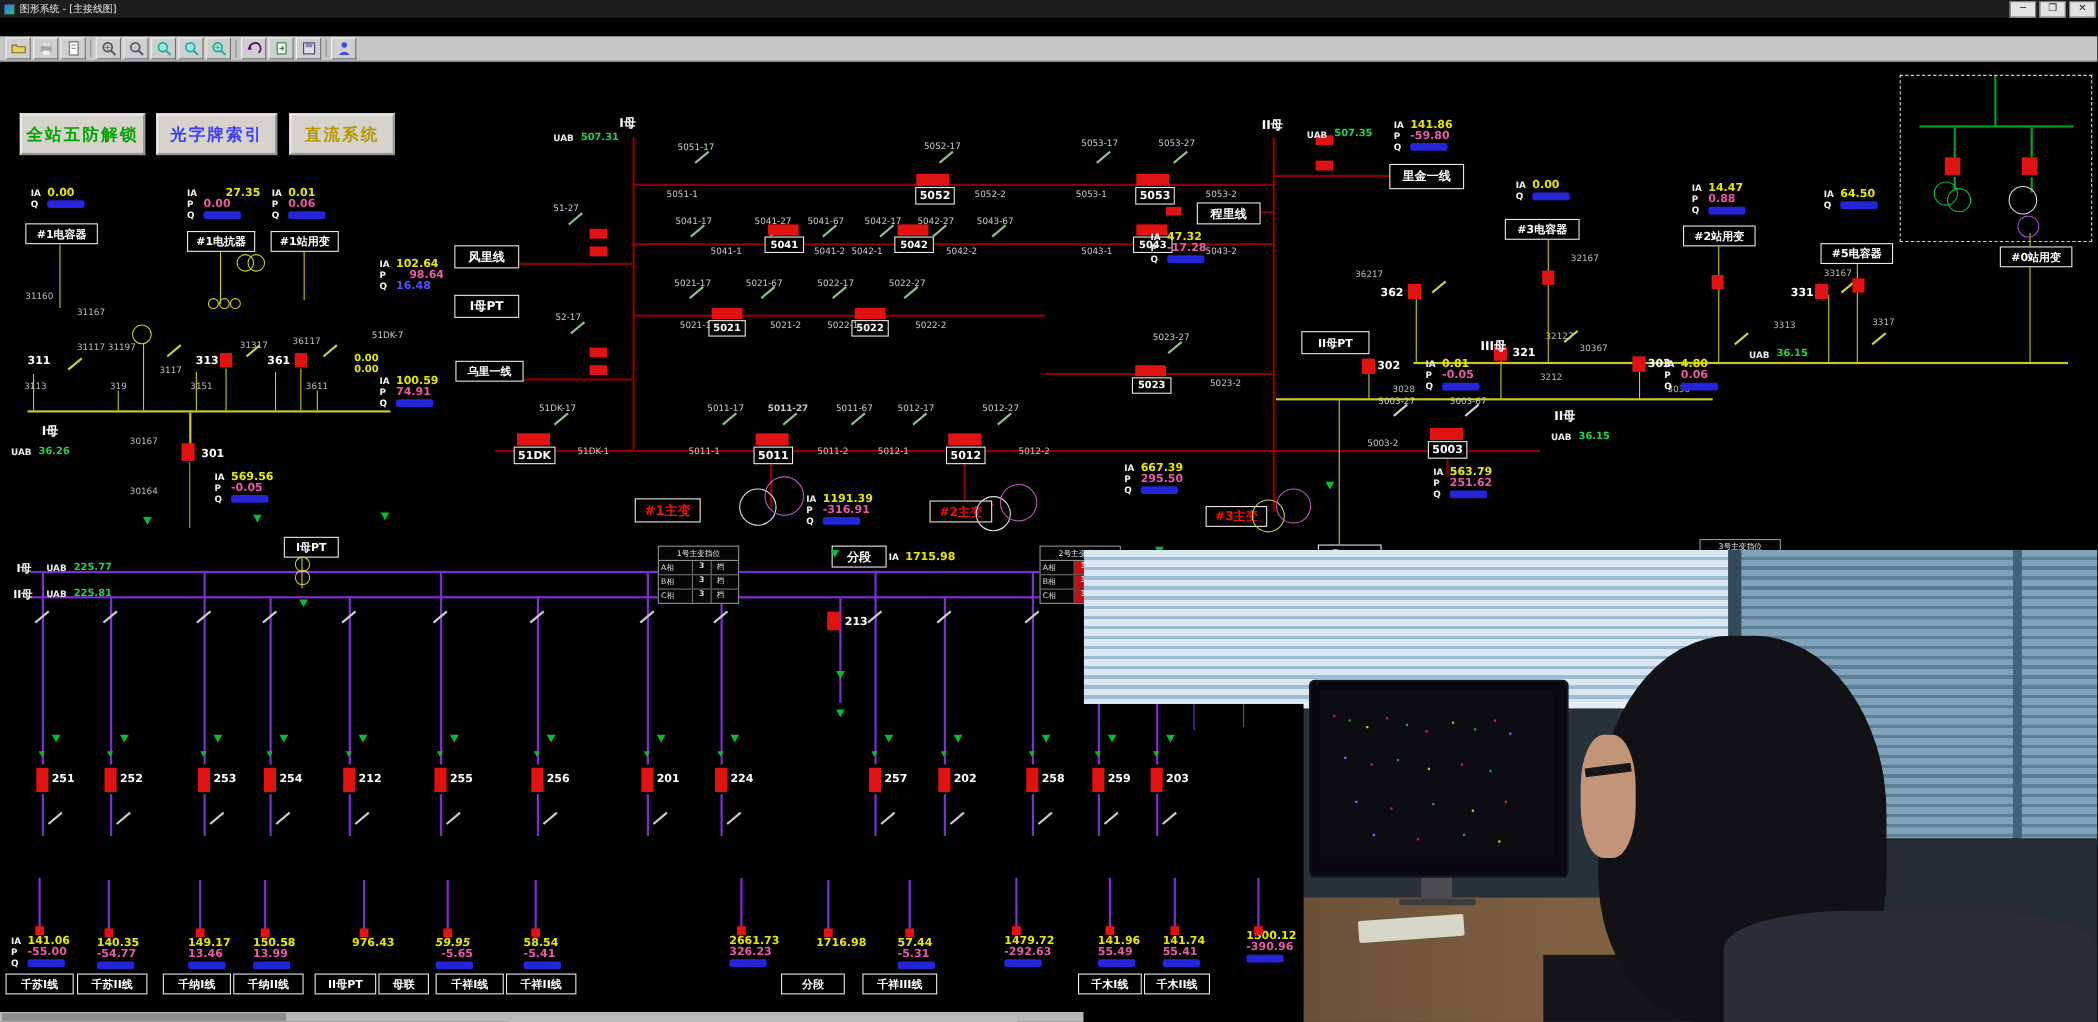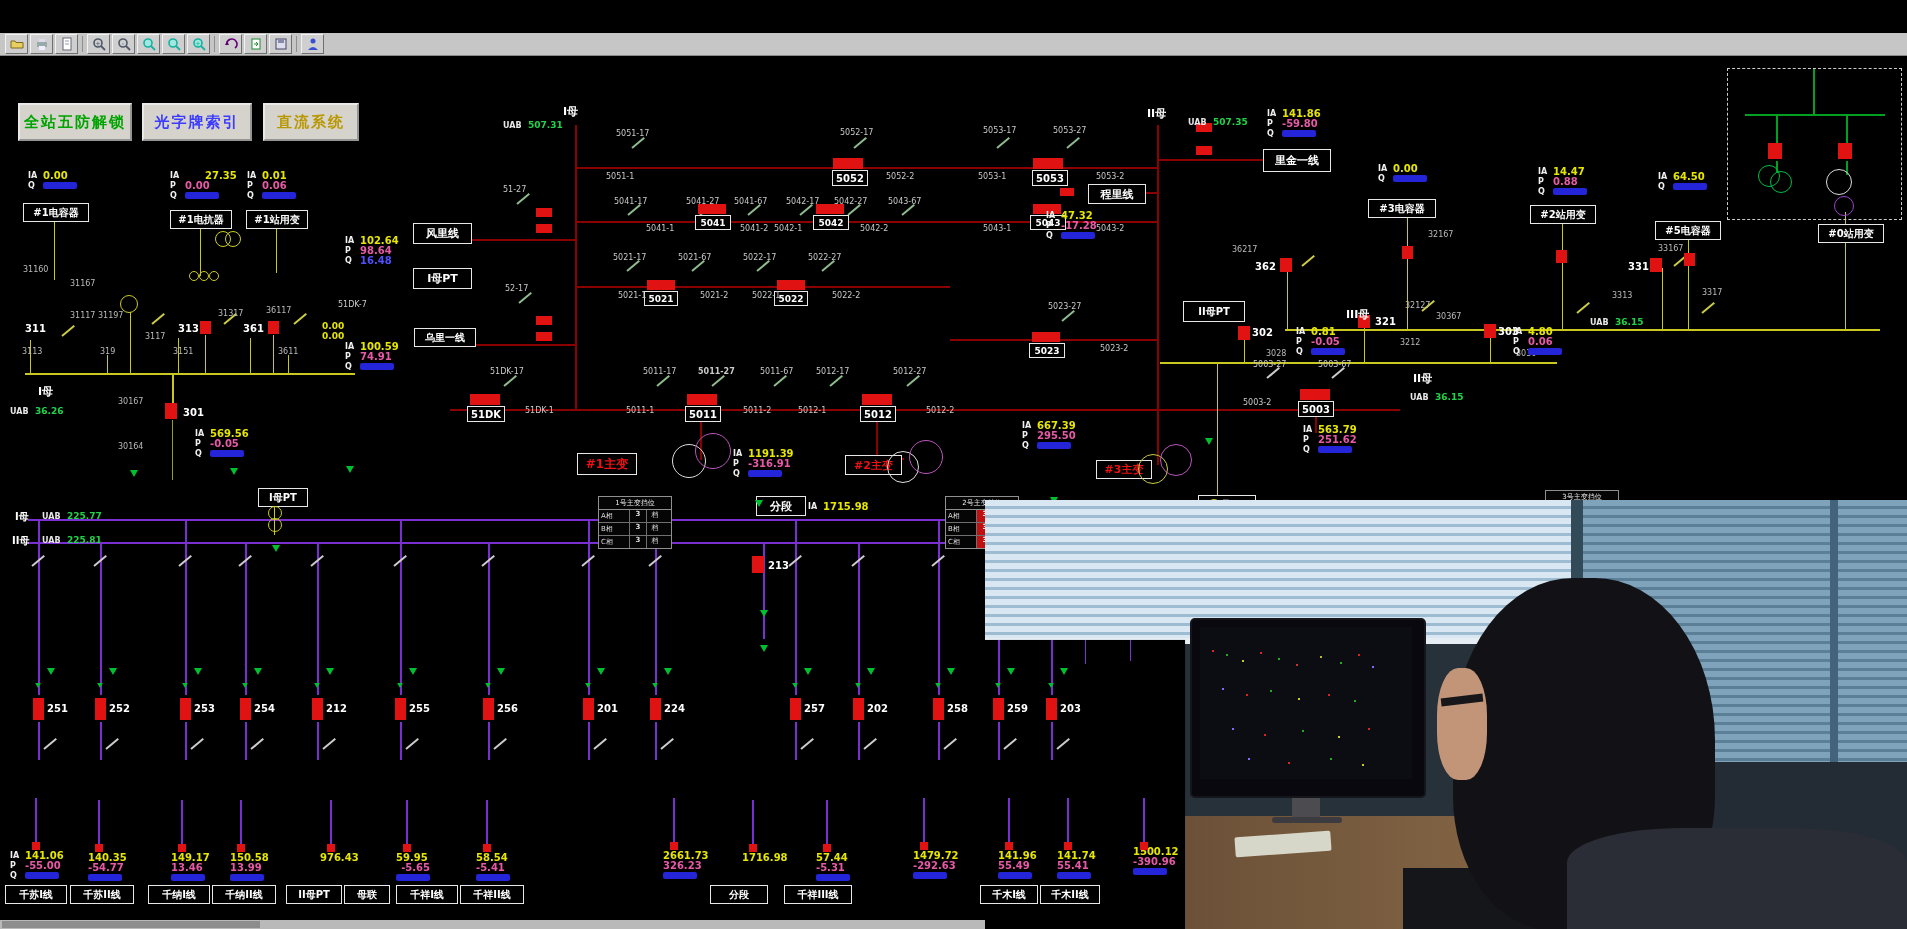--- a/index.html
+++ b/index.html
@@ -76,20 +76,29 @@
   .glasses{left:456px;top:196px;width:42px;height:8px;background:#17171a;transform:rotate(-7deg);}
   .shoulder{left:582px;top:328px;width:340px;height:101px;background:#2a2d35;border-radius:34% 34% 0 0;}
   #hscroll{position:absolute;left:0;top:920px;width:985px;height:9px;background:#b9b9b9;z-index:45;}
   #hthumb{position:absolute;left:2px;top:1px;width:258px;height:7px;background:#8d8d8d;}
 </style>
 </head>
 <body>
 
 <div id="page">
 
+  <div id="titlebar">
+    <div class="appicon"></div>
+    <div class="title">图形系统 - [主接线图]</div>
+    <div id="winbtns">
+      <div class="winbtn">─</div>
+      <div class="winbtn">❐</div>
+      <div class="winbtn">✕</div>
+    </div>
+  </div>
 
 
   <div id="toolbar">
       <div style="width: 4px;"></div>
       <div class="tbtn" style="position: relative;">
         <svg width="14" height="14">
           <path d="M1 11 L1 4 L5 4 L6 5.5 L13 5.5 L13 11 Z" fill="#e8d060" stroke="#806820"></path>
         </svg>
       </div>
       <div class="tbtn" style="position: relative;">
@@ -475,21 +484,21 @@
           <div class="qbar" style="position: relative;"></div>
         </div>
       </div>
       <div style="left: 345px; top: 180px;">
         <div class="mrow" style="position: relative;">
           <div class="mkey" style="position: relative;">IA</div>
           <div class="tx" style="position: relative; color: rgb(230, 230, 0); font-size: 10px; font-weight: bold;">102.64</div>
         </div>
         <div class="mrow" style="position: relative;">
           <div class="mkey" style="position: relative;">P</div>
-          <div class="tx" style="position: relative; color: rgb(232, 90, 168); font-size: 10px; font-weight: bold;">98.64</div>
+          <div class="tx" style="position: relative; color: rgb(232, 90, 168); font-size: 10px; font-weight: bold; margin-left: 12px;">98.64</div>
         </div>
         <div class="mrow" style="position: relative;">
           <div class="mkey" style="position: relative;">Q</div>
           <div class="tx" style="position: relative; color: rgb(80, 80, 255); font-size: 10px; font-weight: bold;">16.48</div>
         </div>
       </div>
       <div style="left: 345px; top: 286px;">
         <div class="mrow" style="position: relative;">
           <div class="mkey" style="position: relative;">IA</div>
           <div class="tx" style="position: relative; color: rgb(230, 230, 0); font-size: 10px; font-weight: bold;">100.59</div>
@@ -721,21 +730,21 @@
       <div class="red" style="left: 237px; top: 789px; width: 8px; height: 8px;"></div>
       <div style="left: 305px; top: 797px;">
         <div class="mrow" style="position: relative;">
           <div class="mkey" style="position: relative;"></div>
           <div class="tx" style="position: relative; color: rgb(230, 230, 0); font-size: 10px; font-weight: bold;">976.43</div>
         </div>
       </div>
       <div style="left: 330px; top: 745px; width: 1.5px; height: 46px; background: rgb(122, 48, 208);"></div>
       <div class="red" style="left: 327px; top: 789px; width: 8px; height: 8px;"></div>
       <div style="left: 381px; top: 797px;">
-        <div class="mrow" style="position: relative;">
+        <div class="mrow" style="position: relative; font-style: italic;">
           <div class="mkey" style="position: relative;"></div>
           <div class="tx" style="position: relative; color: rgb(230, 230, 0); font-size: 10px; font-weight: bold;">59.95</div>
         </div>
         <div class="mrow" style="position: relative; justify-content: flex-end;">
           <div class="mkey" style="position: relative;"></div>
           <div class="tx" style="position: relative; color: rgb(232, 90, 168); font-size: 10px; font-weight: bold;">-5.65</div>
         </div>
         <div class="mrow" style="position: relative;">
           <div class="mkey" style="position: relative;"></div>
           <div class="qbar" style="position: relative;"></div>

